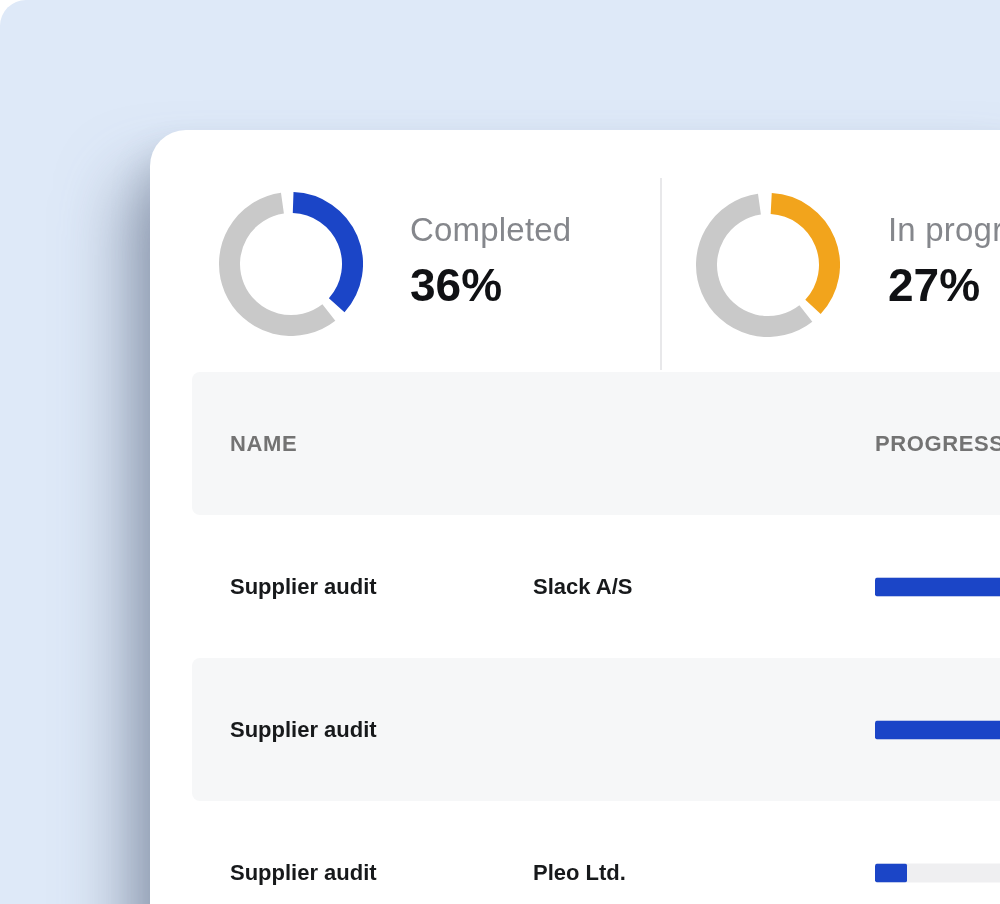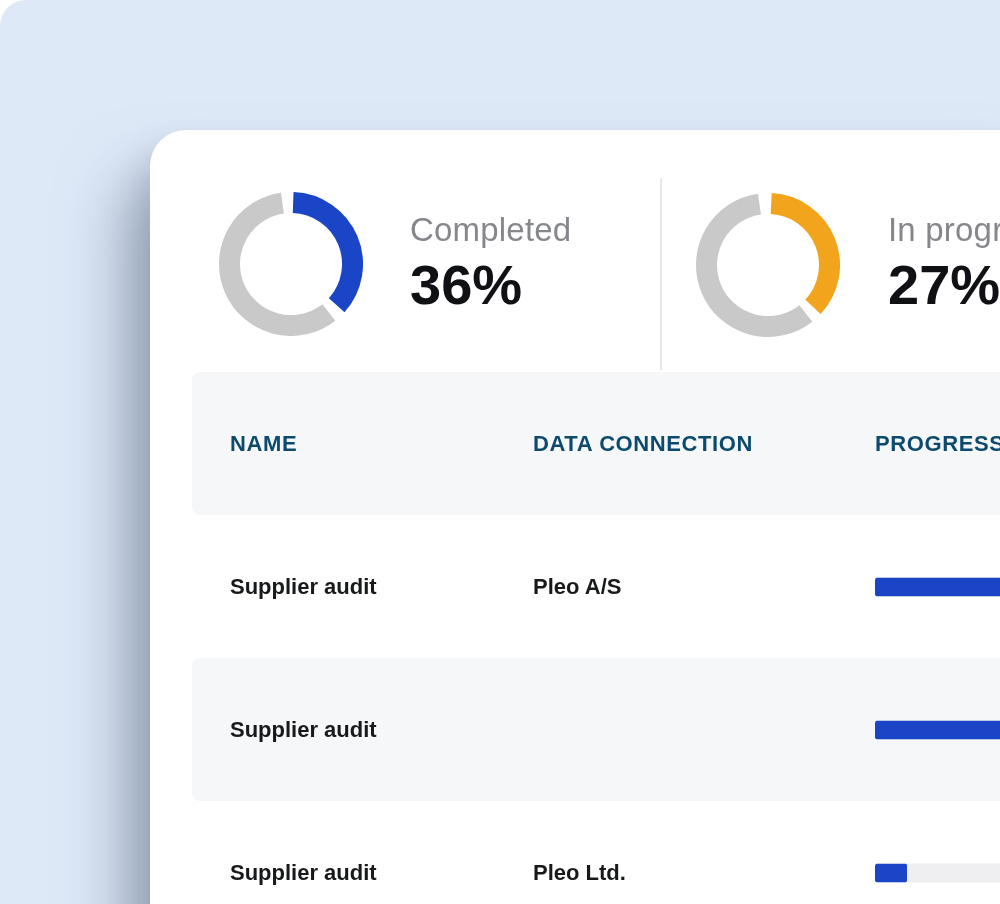--- a/index.html
+++ b/index.html
@@ -38,21 +38,21 @@
   .p2 .donut{left:34px;top:63px;}   
   .stat-text{position:absolute;top:80px;}
   .p1 .stat-text{left:260px;}
   .p2 .stat-text{left:226px;}       
   .stat-label{
     font-size:33px;line-height:40px;
     color:#85878C;letter-spacing:0.2px;
     white-space:nowrap;
   }
   .stat-value{
-    font-size:56px;line-height:62px;font-weight:700;
+    font-size:46px;line-height:62px;font-weight:700;
     color:#101114;margin-top:4px;
     white-space:nowrap;
   }
   
   .trow{position:absolute;left:0;right:0;height:143px;}
   .trow.header{top:242px;}
   .trow.r0{top:385px;}
   .trow.r1{top:528px;}
   .trow.r2{top:671px;}
   .band{
@@ -61,21 +61,21 @@
     border-top-left-radius:8px;border-bottom-left-radius:8px;
   }
   .cell{
     position:absolute;top:50%;transform:translateY(-50%);
     white-space:nowrap;
   }
   .cell.c-name{left:80px;}
   .cell.c-conn{left:383px;}
   .cell.c-prog{left:725px;}
   .th{
-    font-size:22px;font-weight:700;color:#0c4a6e;
+    font-size:22px;font-weight:700;color:#737373;
     letter-spacing:0.6px;
   }
   .td{
     font-size:22px;font-weight:700;color:#17191B;
   }
   .bar-track{
     position:relative;
     width:170px;height:19px;
     background:#EFEFF1;border-radius:2px;
     overflow:hidden;
@@ -115,27 +115,26 @@
       <div class="stat-text">
         <div class="stat-label">In progress</div>
         <div class="stat-value">27%</div>
       </div>
     </div>
   </div>
 
   <div class="trow header">
     <div class="band"></div>
     <div class="cell c-name th">NAME</div>
-    <div class="cell c-conn th">DATA CONNECTION</div>
     <div class="cell c-prog th">PROGRESS</div>
   </div>
 
   <div class="trow r0">
     <div class="cell c-name td">Supplier audit</div>
-    <div class="cell c-conn td">Pleo A/S</div>
+    <div class="cell c-conn td">Slack A/S</div>
     <div class="cell c-prog">
       <div class="bar-track">
         <div class="bar-fill" style="width: 100%;"></div>
       </div>
     </div>
   </div>
 
   <div class="trow r1">
     <div class="band"></div>
     <div class="cell c-name td">Supplier audit</div>

